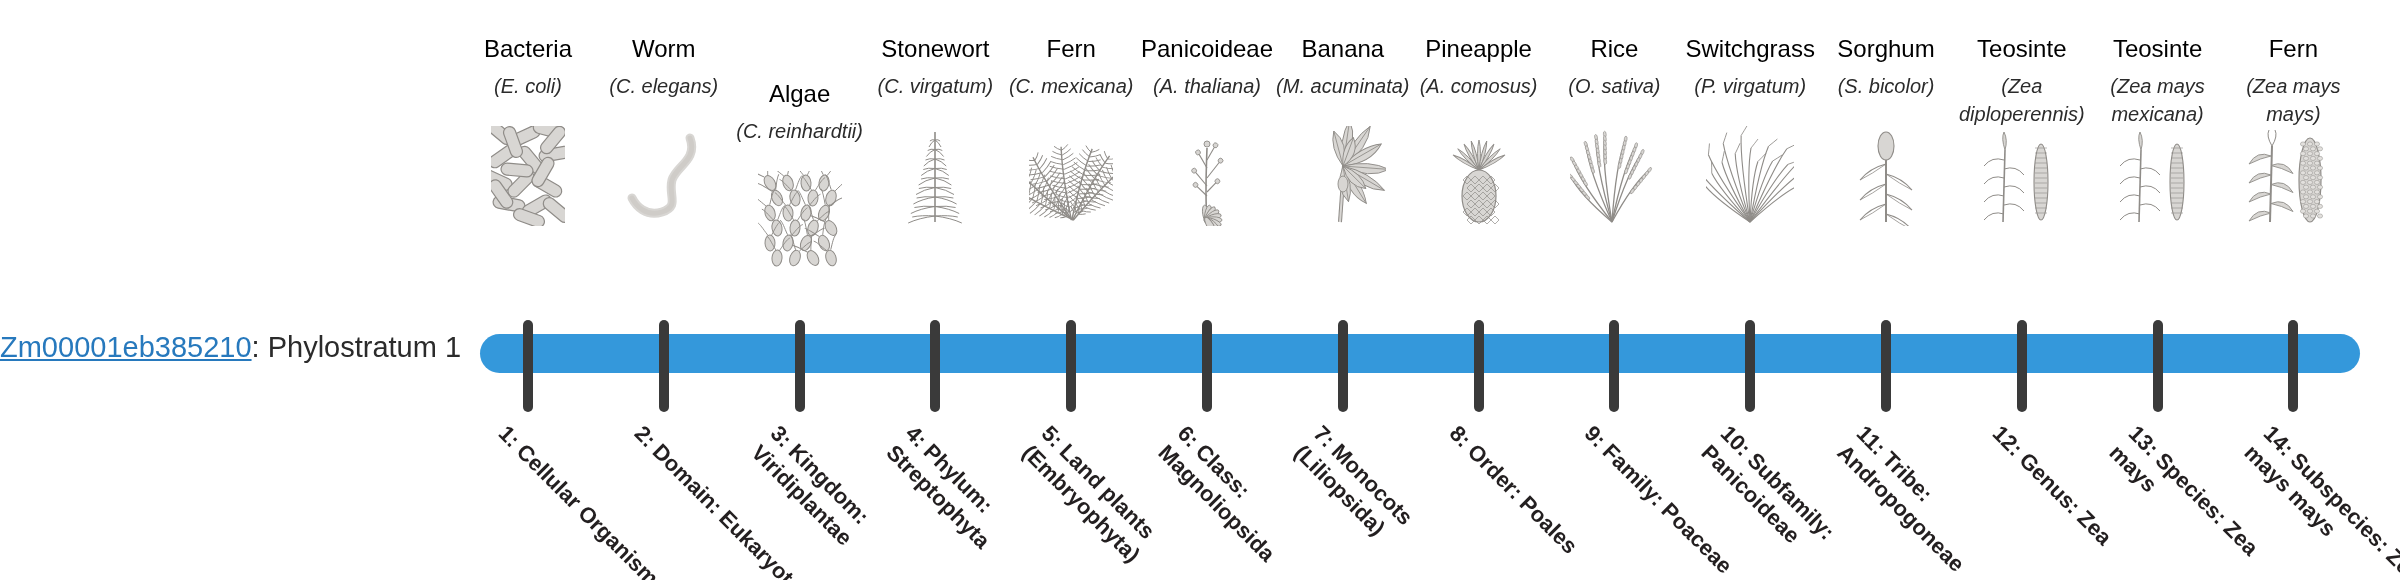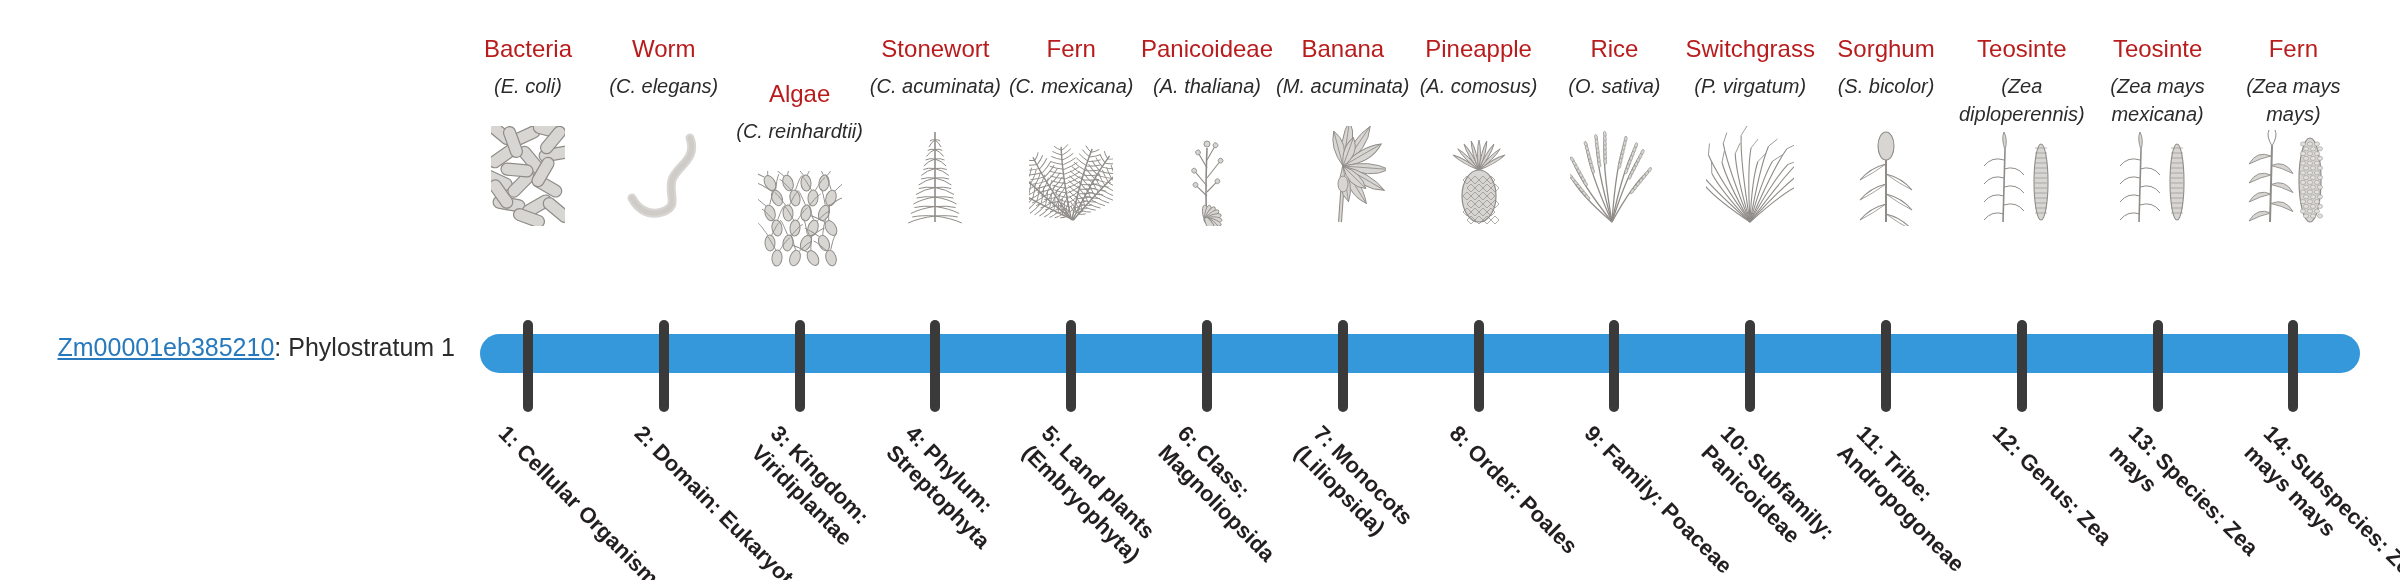--- a/index.html
+++ b/index.html
@@ -23,21 +23,21 @@
     height: 580px;
   }
 
   
   .gene-label {
     position: absolute;
     left: 0px;
     top: 332px;
     width: 455px;
     text-align: right;
-    font-size: 25px;
+    font-size: 29px;
     line-height: 30px;
     white-space: nowrap;
     color: #2b2b2b;
   }
   .gene-label .gene-id {
     color: #2779bd;
     text-decoration: underline;
     cursor: pointer;
   }
   .gene-label .gene-rest {
@@ -70,21 +70,21 @@
   .col {
     position: absolute;
     top: 34px;
     width: 136px;
     transform: translateX(-68px);
     text-align: center;
   }
   .col .common {
     font-size: 24px;
     line-height: 30px;
-    color: #b91c1c;
+    color: #000000;
     white-space: nowrap;
   }
   .col .latin {
     font-size: 20px;
     line-height: 28px;
     font-style: italic;
     color: #2b2b2b;
     margin-top: 8px;
     min-height: 56px;
   }
@@ -339,21 +339,21 @@
             <g transform="translate(73,87) rotate(-16)">
             <ellipse cx="0" cy="0" rx="5" ry="8" fill="#d8d6d3" stroke="#8f8c88" stroke-width="1"></ellipse>
             <path d="M-2 -8 C-7 -15, -9 -19, -12 -21" fill="none" stroke="#8f8c88" stroke-width="0.9"></path>
             <path d="M2 -8 C6 -15, 8 -19, 11 -21" fill="none" stroke="#8f8c88" stroke-width="0.9"></path>
           </g>
           </svg>
         </div>
       </div>
       <div class="col" style="left: 935.4px;">
         <div class="common">Stonewort</div>
-        <div class="latin">(C. acuminata)</div>
+        <div class="latin">(C. virgatum)</div>
         <div class="thumb">
           <svg width="84" height="100" viewBox="0 0 84 100">
             <line x1="42" y1="6" x2="42" y2="96" stroke="#8f8c88" stroke-width="1.6"></line>
             <path d="M42 14 q -3.5999999999999996 2 -6 7" fill="none" stroke="#8f8c88" stroke-width="1"></path>
             <path d="M42 14 q -3 -1 -5.1 1" fill="none" stroke="#8f8c88" stroke-width="1"></path>
             <path d="M42 14 q 3.5999999999999996 2 6 7" fill="none" stroke="#8f8c88" stroke-width="1"></path>
             <path d="M42 14 q 3 -1 5.1 1" fill="none" stroke="#8f8c88" stroke-width="1"></path>
             <path d="M42 23.5 q -5.159999999999999 2 -8.6 7" fill="none" stroke="#8f8c88" stroke-width="1"></path>
             <path d="M42 23.5 q -4.3 -1 -7.31 1" fill="none" stroke="#8f8c88" stroke-width="1"></path>
             <path d="M42 23.5 q 5.159999999999999 2 8.6 7" fill="none" stroke="#8f8c88" stroke-width="1"></path>

